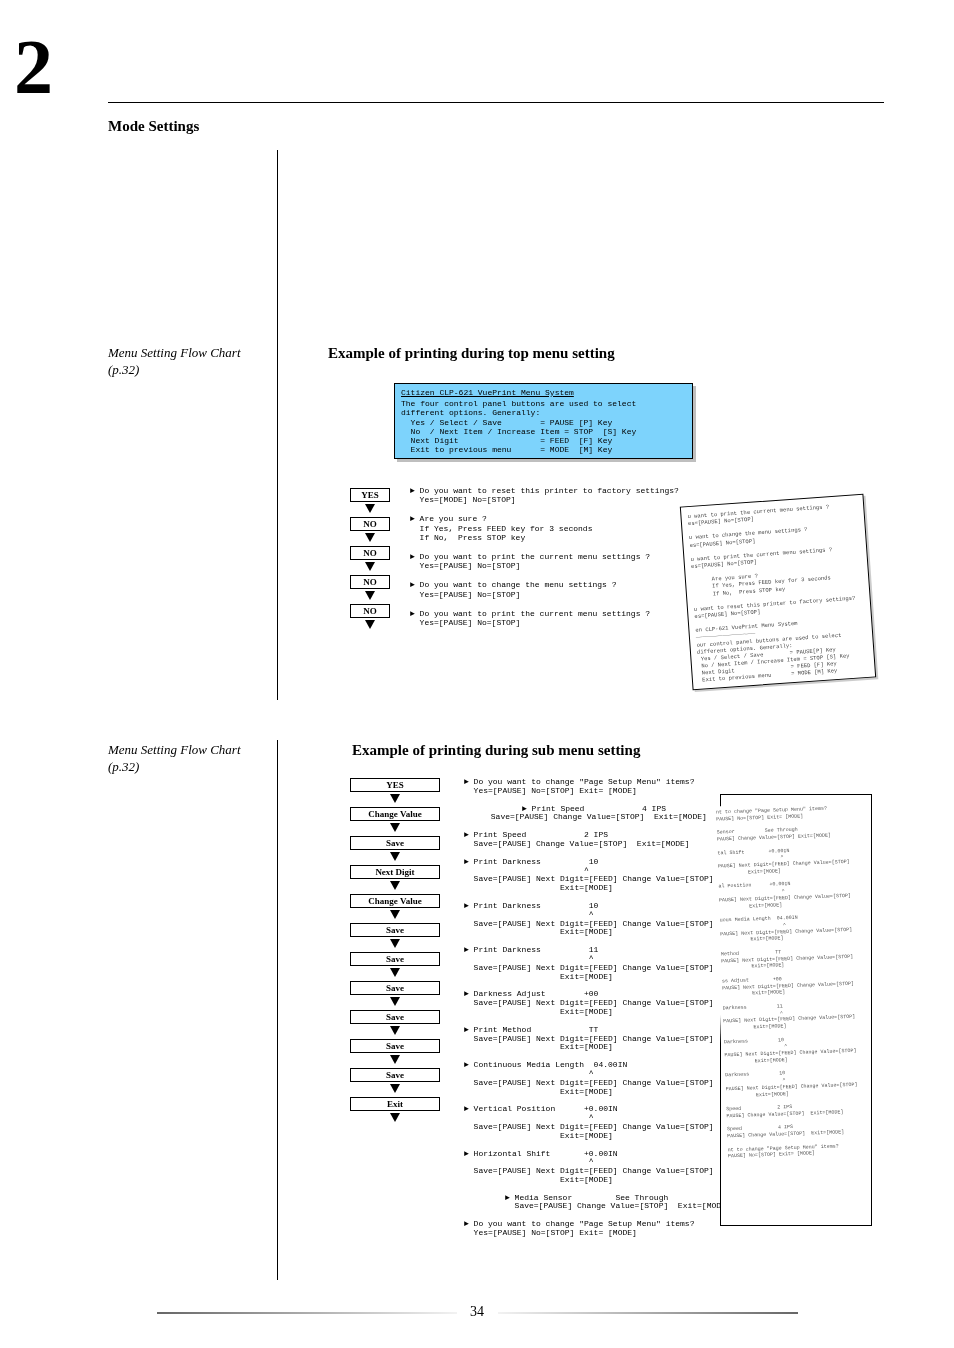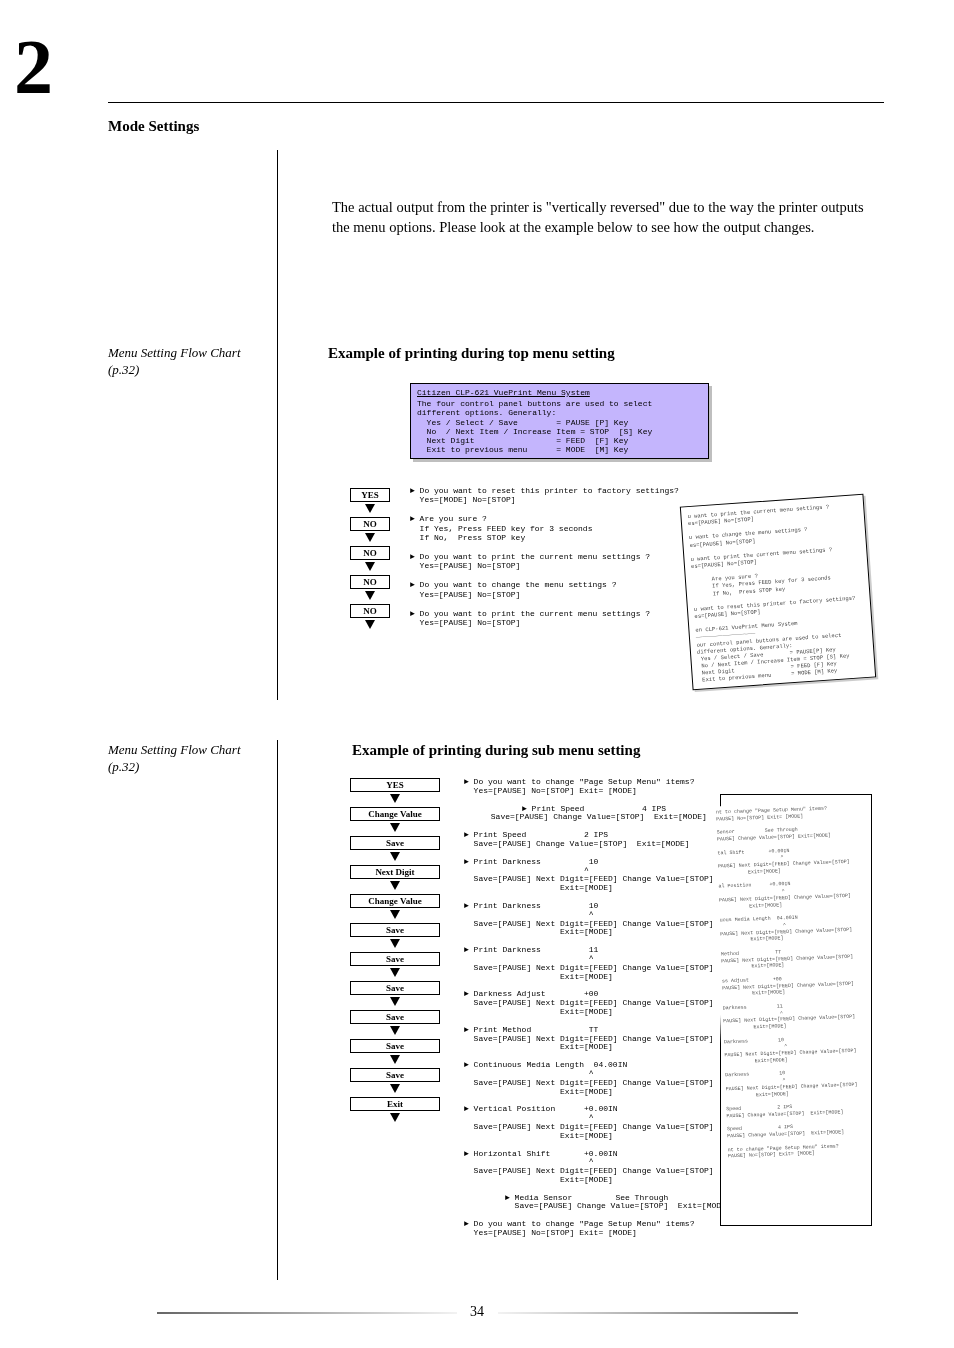--- a/index.html
+++ b/index.html
@@ -95,25 +95,25 @@
   
   .diag1 {
     position: absolute;
     left: 350px;
     top: 378px;
     width: 520px;
     height: 330px;
   }
   .box1 {
     position: absolute;
-    left: 60px;
+    left: 44px;
     top: 5px;
     width: 285px;
     border: 1px solid #000;
-    background: #c4b5fd;
+    background: #7dd3fc;
     box-shadow: 3px 3px 0 rgba(0,0,0,.25);
     font-family: "Courier New", monospace;
     font-size: 8px;
     line-height: 1.15;
     padding: 4px 6px;
   }
   .box1 .u { text-decoration: underline; display: block; margin-bottom: 2px; }
   .step-labels {
     position: absolute;
     left: 0;
@@ -252,21 +252,20 @@
 
 <div class="page">
   <div class="chap-num">2</div>
   <div class="rule"></div>
   <div class="mode-settings">Mode Settings</div>
 
   <div class="vline-top"></div>
   <div class="vline-bottom"></div>
 
   <div class="intro">
-    <div>The actual output from the printer is "vertically reversed" due to the way the printer outputs the menu options. Please look at the example below to see how the output changes.</div>
   </div>
 
   <div class="sidebar-ref top">Menu Setting Flow Chart (p.32)</div>
   <div class="sidebar-ref bottom">Menu Setting Flow Chart (p.32)</div>
 
   <div class="example-hdr top">Example of printing during top menu setting</div>
   <div class="example-hdr bottom">Example of printing during sub menu setting</div>
 
   <div class="diag1">
     <div class="box1">

